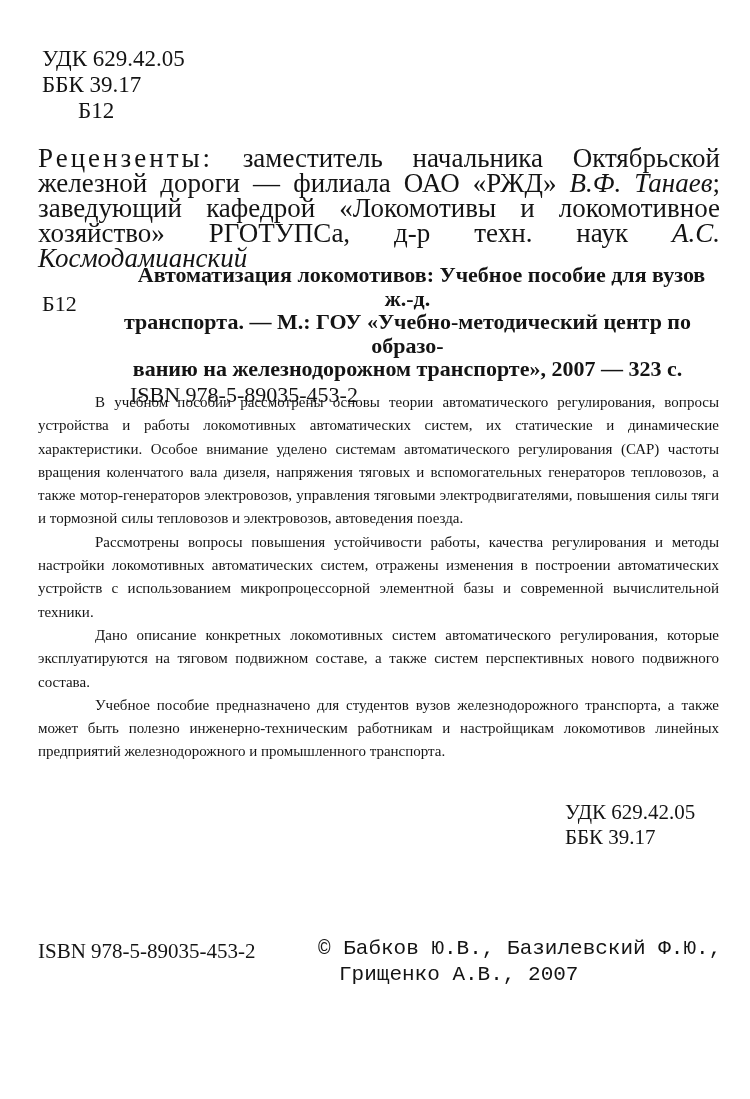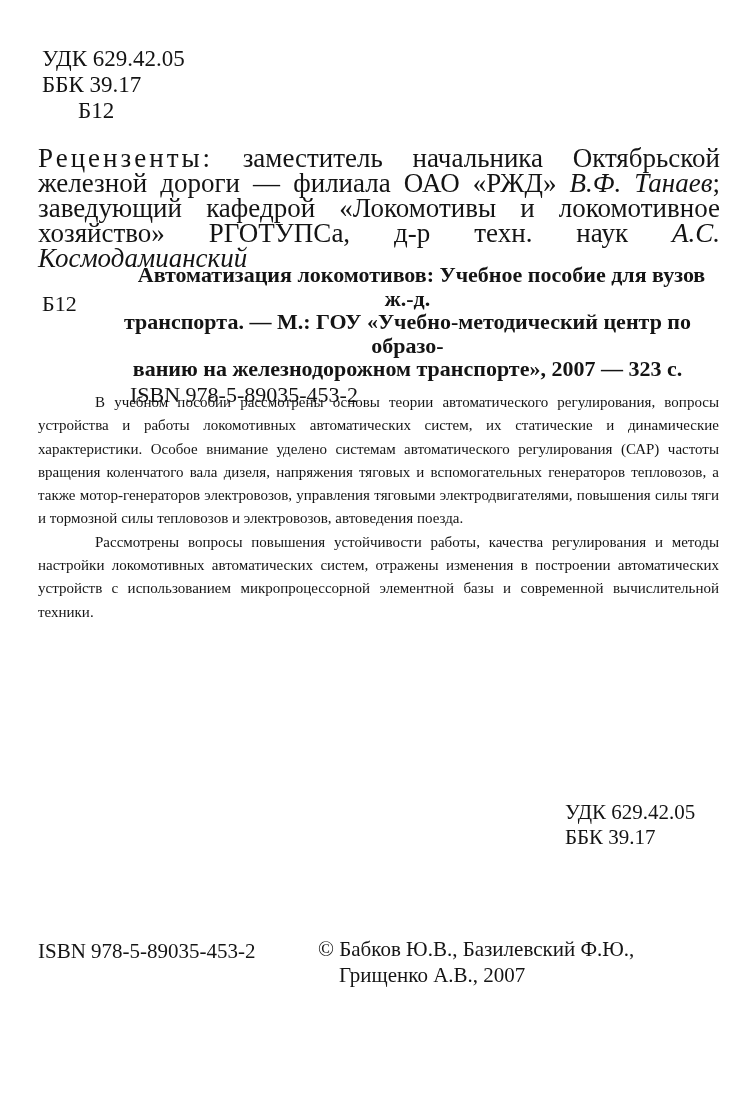--- a/index.html
+++ b/index.html
@@ -73,21 +73,21 @@
     white-space: nowrap;
   }
 
   
   .isbn-footer {
     left: 38px; top: 939px;
     font-size: 21px; white-space: nowrap;
   }
   .copyrights {
     left: 318px; top: 936px; width: 404px;
-    font-size: 21px; line-height: 26px;
+    font-size: 21px; line-height: 26px; font-family: Liberation Mono, monospace;
   }
   .copyrights .entry {
     padding-left: 21px;
     text-indent: -21px;
   }
 </style>
 </head>
 <body>
 
 <div class="page">
@@ -103,20 +103,22 @@
   <div class="abs call-number">Б12</div>
 
   <div class="abs catalog">
     <div class="bib bib-lines">Автоматизация локомотивов: Учебное пособие для вузов ж.-д.<br>транспорта. — М.: ГОУ «Учебно-методический центр по образо-<br>ванию на железнодорожном транспорте», 2007 — 323 с.</div>
     <div class="isbn">ISBN 978-5-89035-453-2</div>
   </div>
 
   <div class="abs annotation">
     <p>В учебном пособии рассмотрены основы теории автоматического регулирования, вопросы устройства и работы локомотивных автоматических систем, их статические и динамические характеристики. Особое внимание уделено системам автоматического регулирования (САР) частоты вращения коленчатого вала дизеля, напряжения тяговых и вспомогательных генераторов тепловозов, а также мотор-генераторов электровозов, управления тяговыми электродвигателями, повышения силы тяги и тормозной силы тепловозов и электровозов, автоведения поезда.</p>
     <p>Рассмотрены вопросы повышения устойчивости работы, качества регулирования и методы настройки локомотивных автоматических систем, отражены изменения в построении автоматических устройств с использованием микропроцессорной элементной базы и современной вычислительной техники.</p>
+    <p>Дано описание конкретных локомотивных систем автоматического регулирования, которые эксплуатируются на тяговом подвижном составе, а также систем перспективных нового подвижного состава.</p>
+    <p>Учебное пособие предназначено для студентов вузов железнодорожного транспорта, а также может быть полезно инженерно-техническим работникам и настройщикам локомотивов линейных предприятий железнодорожного и промышленного транспорта.</p>
   </div>
 
   <div class="abs bottom-codes">
     <div>УДК 629.42.05</div>
     <div>ББК 39.17</div>
   </div>
 
   <div class="abs isbn-footer">ISBN 978-5-89035-453-2</div>
 
   <div class="abs copyrights">

